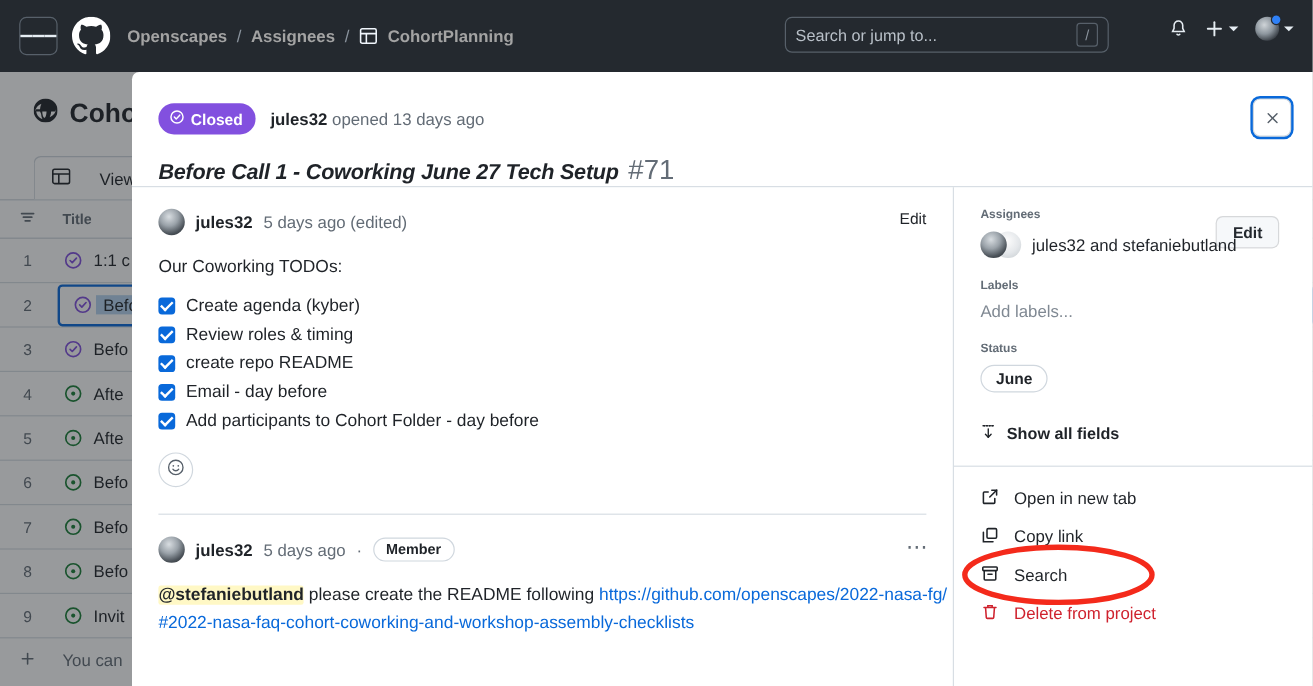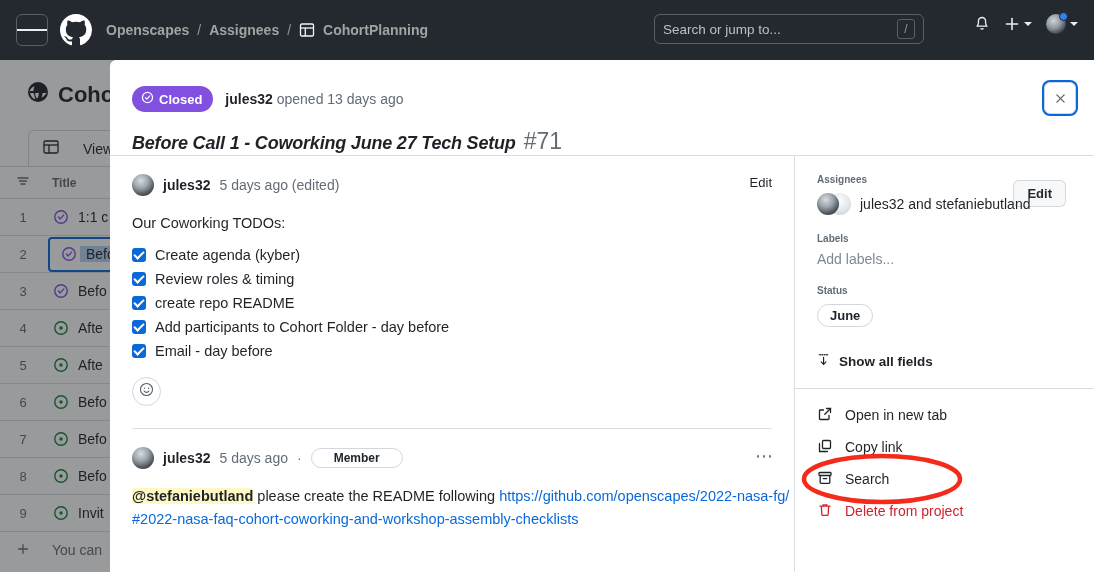--- a/index.html
+++ b/index.html
@@ -142,21 +142,21 @@
     width: 4px; height: 8px; border: solid #fff; border-width: 0 2px 2px 0;
     transform: rotate(45deg);
   }
   .react-btn {
     margin-top: 18px; width: 29px; height: 29px; border-radius: 50%;
     border: 1px solid #d0d7de; background: #fff;
     display: flex; align-items: center; justify-content: center; cursor: pointer;
   }
   .divider { border-top: 1px solid #d8dee4; margin: 22px 22px 0 0; }
   .badge-member {
-    border: 1px solid #d0d7de; border-radius: 999px; padding: 2px 22px;
+    border: 1px solid #d0d7de; border-radius: 999px; padding: 2px 10px;
     font-size: 12px; font-weight: 600; color: #1f2328;
   }
   .mention { background: #fff8c5; color: #1f2328; font-weight: 600; border-radius: 2px; }
   .lnk { color: #0969da; text-decoration: none; cursor: pointer; word-break: break-all; }
 
   
   .side-sec { padding-top: 18px; }
   .side-label { font-size: 10px; font-weight: 600; color: #636c76; }
   .side-val { margin-top: 8px; font-size: 14px; color: #1f2328; display: flex; align-items: center; gap: 9px; }
   .side-placeholder { margin-top: 7px; font-size: 14px; color: #808993; cursor: pointer; }
@@ -432,25 +432,25 @@
               <div class="todo">
                 <span class="cb"></span>
                 <span>Review roles &amp; timing</span>
               </div>
               <div class="todo">
                 <span class="cb"></span>
                 <span>create repo README</span>
               </div>
               <div class="todo">
                 <span class="cb"></span>
-                <span>Add participants to Cohort Folder - day before</span>
+                <span>Email - day before</span>
               </div>
               <div class="todo">
                 <span class="cb"></span>
-                <span>Email - day before</span>
+                <span>Add participants to Cohort Folder - day before</span>
               </div>
             </div>
           <div class="react-btn">
             <span>
               <svg width="15" height="15" viewBox="0 0 16 16" fill="none" stroke="#57606a" stroke-width="1.2">
                   <circle cx="8" cy="8" r="6.4"></circle>
                   <circle cx="5.8" cy="6.6" r="0.75" fill="#57606a" stroke="none"></circle>
                   <circle cx="10.2" cy="6.6" r="0.75" fill="#57606a" stroke="none"></circle>
                   <path d="M5.4 9.6c.6.9 1.5 1.4 2.6 1.4s2-.5 2.6-1.4" stroke-linecap="round"></path>
                 </svg>

